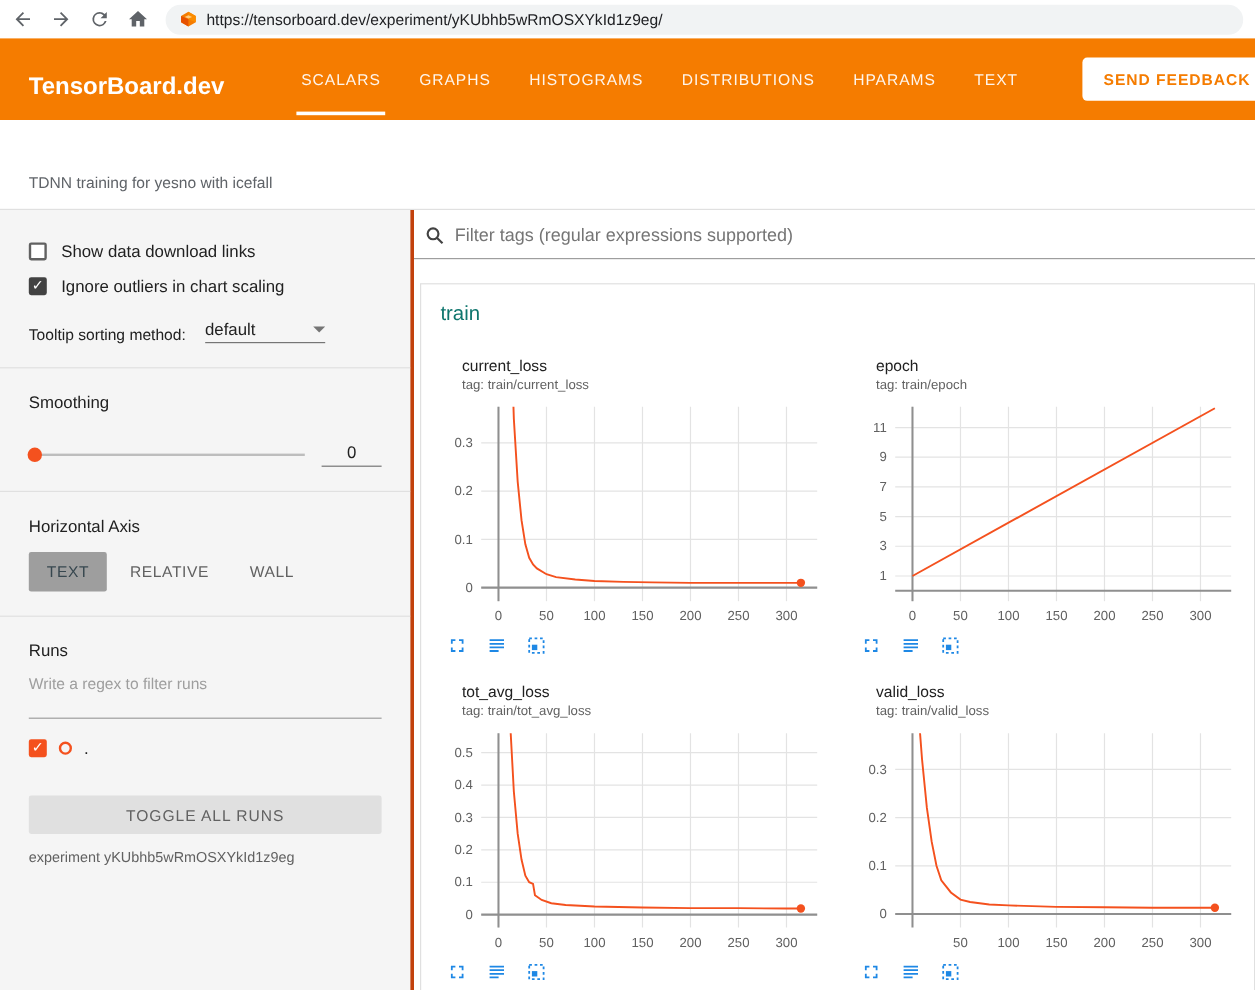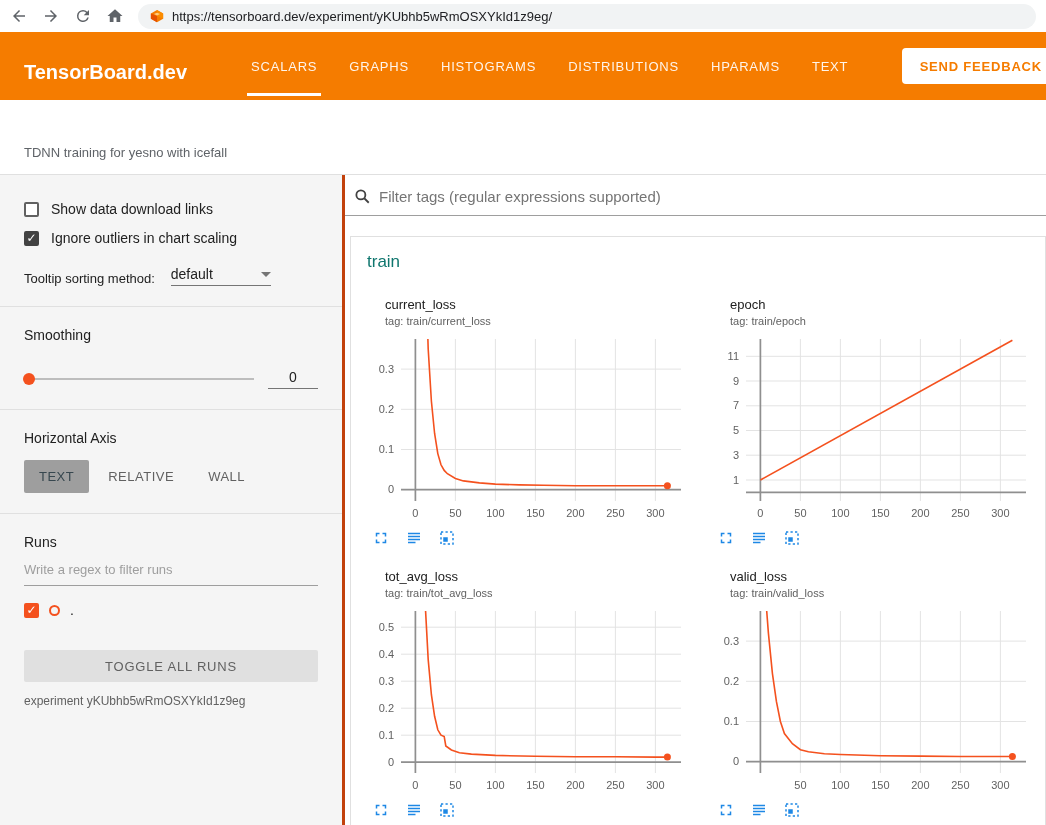--- a/index.html
+++ b/index.html
@@ -69,21 +69,21 @@
   .slider-value { width:50px; border-bottom:1px solid #757575; text-align:center;
     font-size:14px; color:#212121; padding-bottom:3px; }
 
   .axis-btns { display:flex; gap:4px; margin-top:14px; }
   .axis-btn { border:none; background:transparent; color:#616161; font-size:13px;
     letter-spacing:.5px; padding:9px 15px; border-radius:2px; cursor:pointer;
     font-family:inherit; }
   .axis-btn.active { background:#9e9e9e; color:#37474f; }
 
   .runs-filter { width:100%; border:none; border-bottom:1px solid #9e9e9e; background:transparent;
-    font-size:13px; color:#15803d; padding:8px 0 8px; outline:none; margin-top:4px;
+    font-size:13px; color:#15803d; padding:8px 0 21px; outline:none; margin-top:4px;
     font-family:inherit; }
   .runs-filter::placeholder { color:#9e9e9e; }
   .run-row { display:flex; align-items:center; gap:10px; margin-top:16px;
     font-size:14px; color:#212121; }
   .run-swatch { width:11px; height:11px; border:2px solid #f4511e; border-radius:50%; flex:0 0 auto; }
   .toggle-all { width:100%; margin-top:32px; height:32px; background:#e0e0e0; border:none;
     border-radius:2px; color:#616161; font-size:13px; letter-spacing:.8px; cursor:pointer;
     font-family:inherit; }
   .exp-caption { margin-top:12px; font-size:12px; color:#616161; }
 

